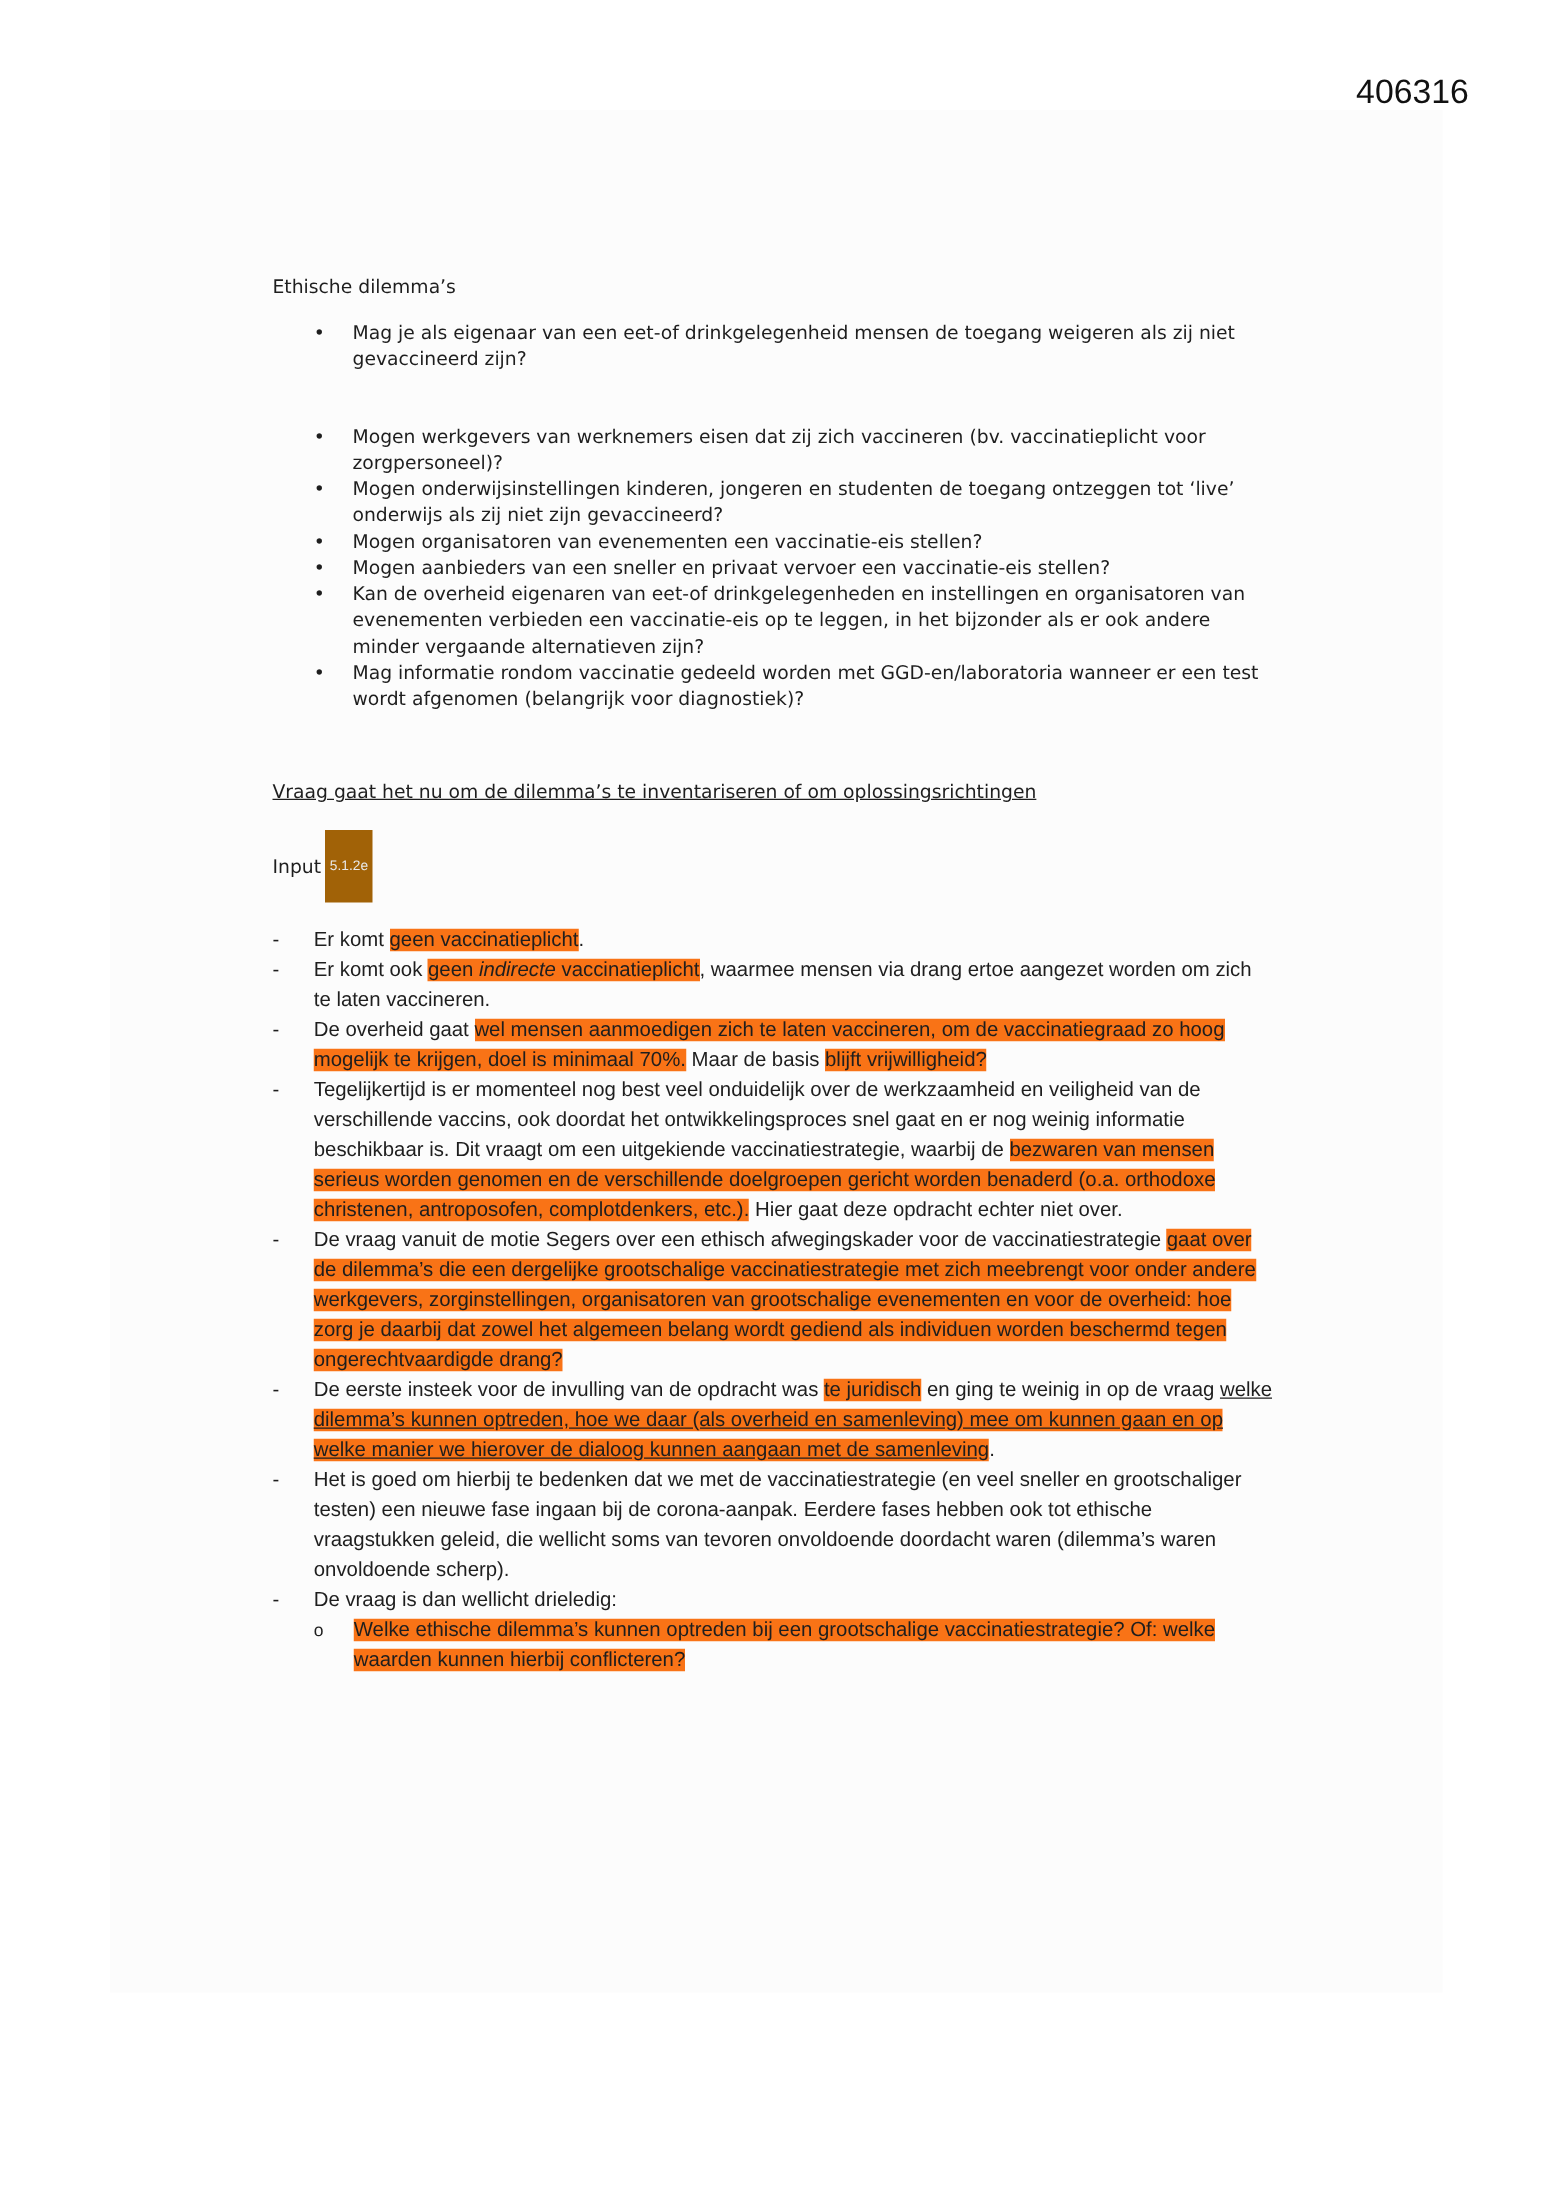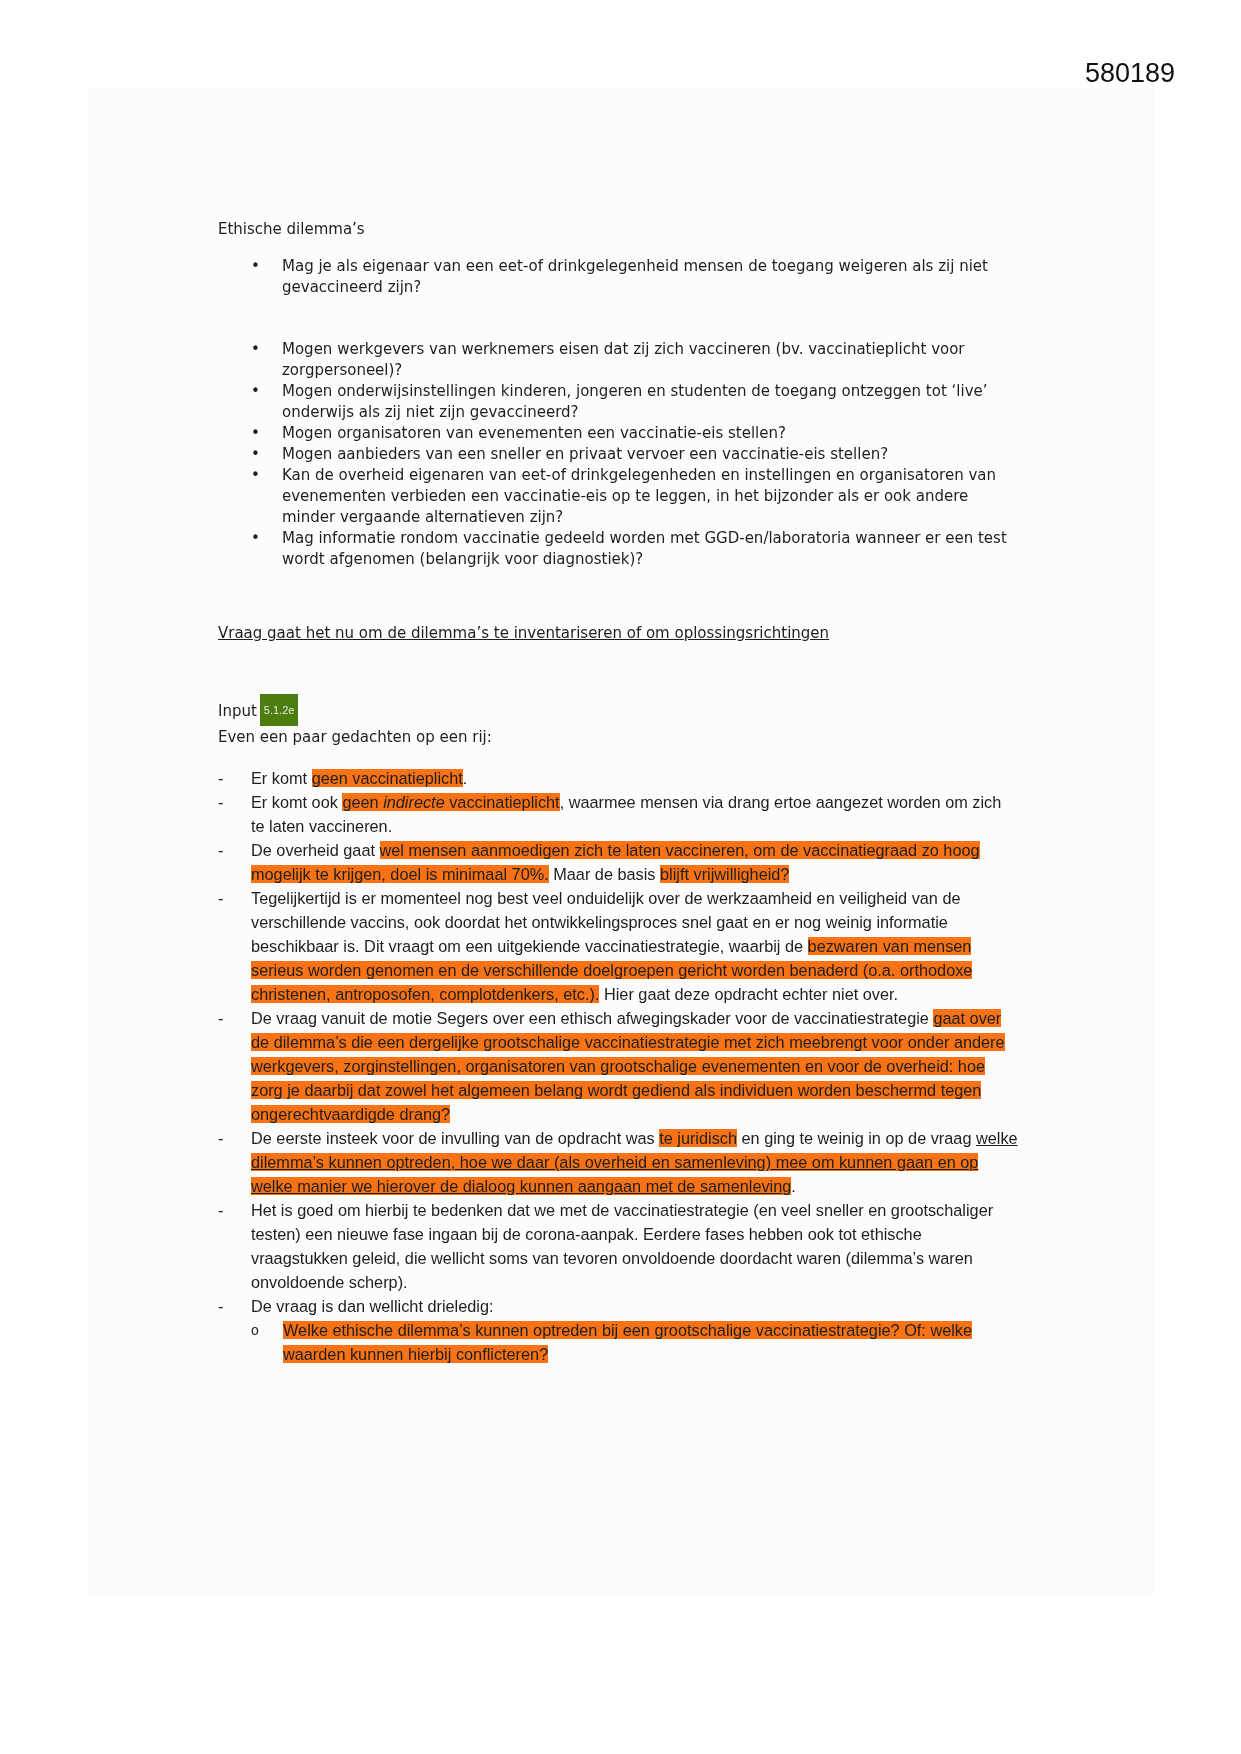--- a/index.html
+++ b/index.html
@@ -29,29 +29,29 @@
   ul.dashes { list-style: none; margin: 0; padding: 0; }
   ul.dashes li { position: relative; padding-left: 33px; line-height: 24px; }
   ul.dashes li .dash { position: absolute; left: 0; top: 0; }
   ul.sub { list-style: none; margin: 0; padding: 0; }
   ul.sub li { position: relative; padding-left: 65px; line-height: 24px; }
   ul.sub li .o { position: absolute; left: 33px; top: 0; font-size: 14px; }
   .hl { background: #f97316; }
   .ul { text-decoration: underline; }
   b { font-weight: normal; }
   .badge {
-    display: inline-block; background: #4d7c0f; color: #e8e8e8;
+    display: inline-block; background: #a16207; color: #e8e8e8;
     font-family: "Liberation Sans", sans-serif; font-size: 11px;
-    padding: 5px 4px; vertical-align: 2px; margin-left: 3px; margin-top: 30px;
+    padding: 18px 4px; vertical-align: 2px; margin-left: 3px;
   }
 </style>
 </head>
 <body>
 
-<div class="doc-id">580189</div>
+<div class="doc-id">406316</div>
 <div class="page-area"></div>
 
 <div class="content">
 
   <p class="sans heading">Ethische dilemma’s</p>
 
   <ul class="bullets sans" style="margin-top:16px;">
     <li>
       <span class="bullet">•</span>
       <span>Mag je als eigenaar van een eet-of drinkgelegenheid mensen de toegang weigeren als zij niet gevaccineerd zijn?</span>
@@ -66,21 +66,20 @@
     <li><span class="bullet">•</span><span>Mogen aanbieders van een sneller en privaat vervoer een vaccinatie-eis stellen?</span></li>
     <li><span class="bullet">•</span><span>Kan de overheid eigenaren van eet-of drinkgelegenheden en instellingen en organisatoren van evenementen verbieden een vaccinatie-eis op te leggen, in het bijzonder als er ook andere minder vergaande alternatieven zijn?</span></li>
     <li><span class="bullet">•</span><span>Mag informatie rondom vaccinatie gedeeld worden met GGD-en/laboratoria wanneer er een test wordt afgenomen (belangrijk voor diagnostiek)?</span></li>
   </ul>
 
   <p class="sans heading" style="margin-top:52px;text-decoration:underline;">Vraag gaat het nu om de dilemma’s te inventariseren of om oplossingsrichtingen</p>
 
   <p class="sans heading" style="margin-top:20px;">
     <span>Input</span><span class="badge">5.1.2e</span>
   </p>
-  <p class="sans heading">Even een paar gedachten op een rij:</p>
 
   <ul class="dashes cal" style="margin-top:18px;">
     <li>
       <span class="dash">-</span>
       <span>Er komt </span><span class="hl">geen vaccinatieplicht</span><span>.</span>
     </li>
     <li>
       <span class="dash">-</span>
       <span>Er komt ook </span><span class="hl"><span>geen </span><i>indirecte</i><span> vaccinatieplicht</span></span><span>, waarmee mensen via drang ertoe aangezet worden om zich te laten vaccineren.</span>
     </li>

